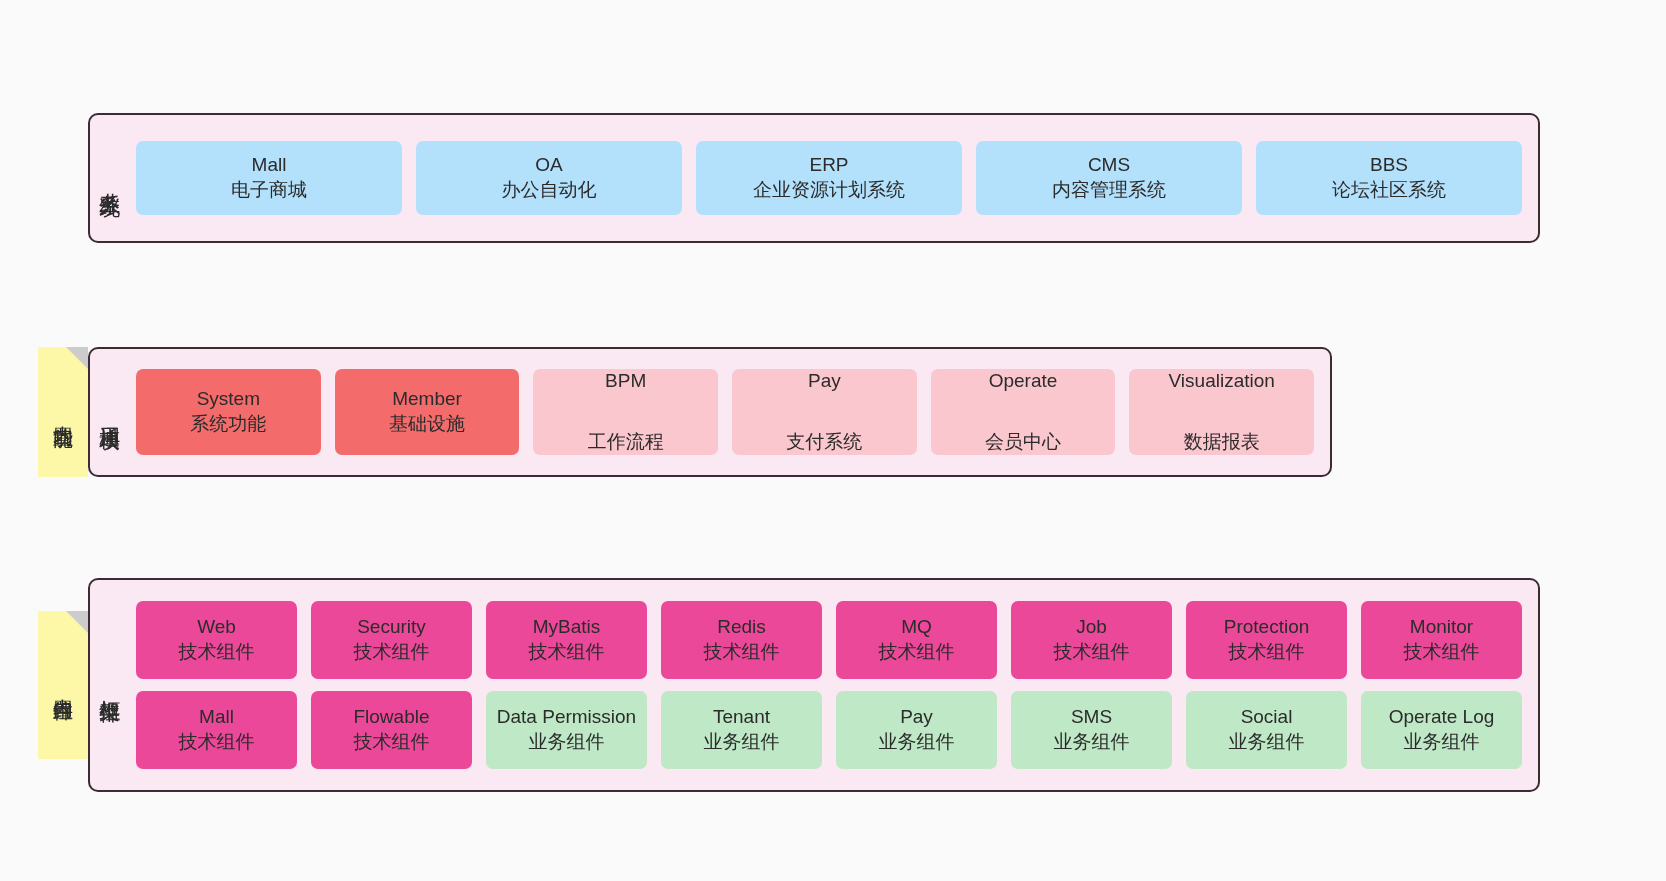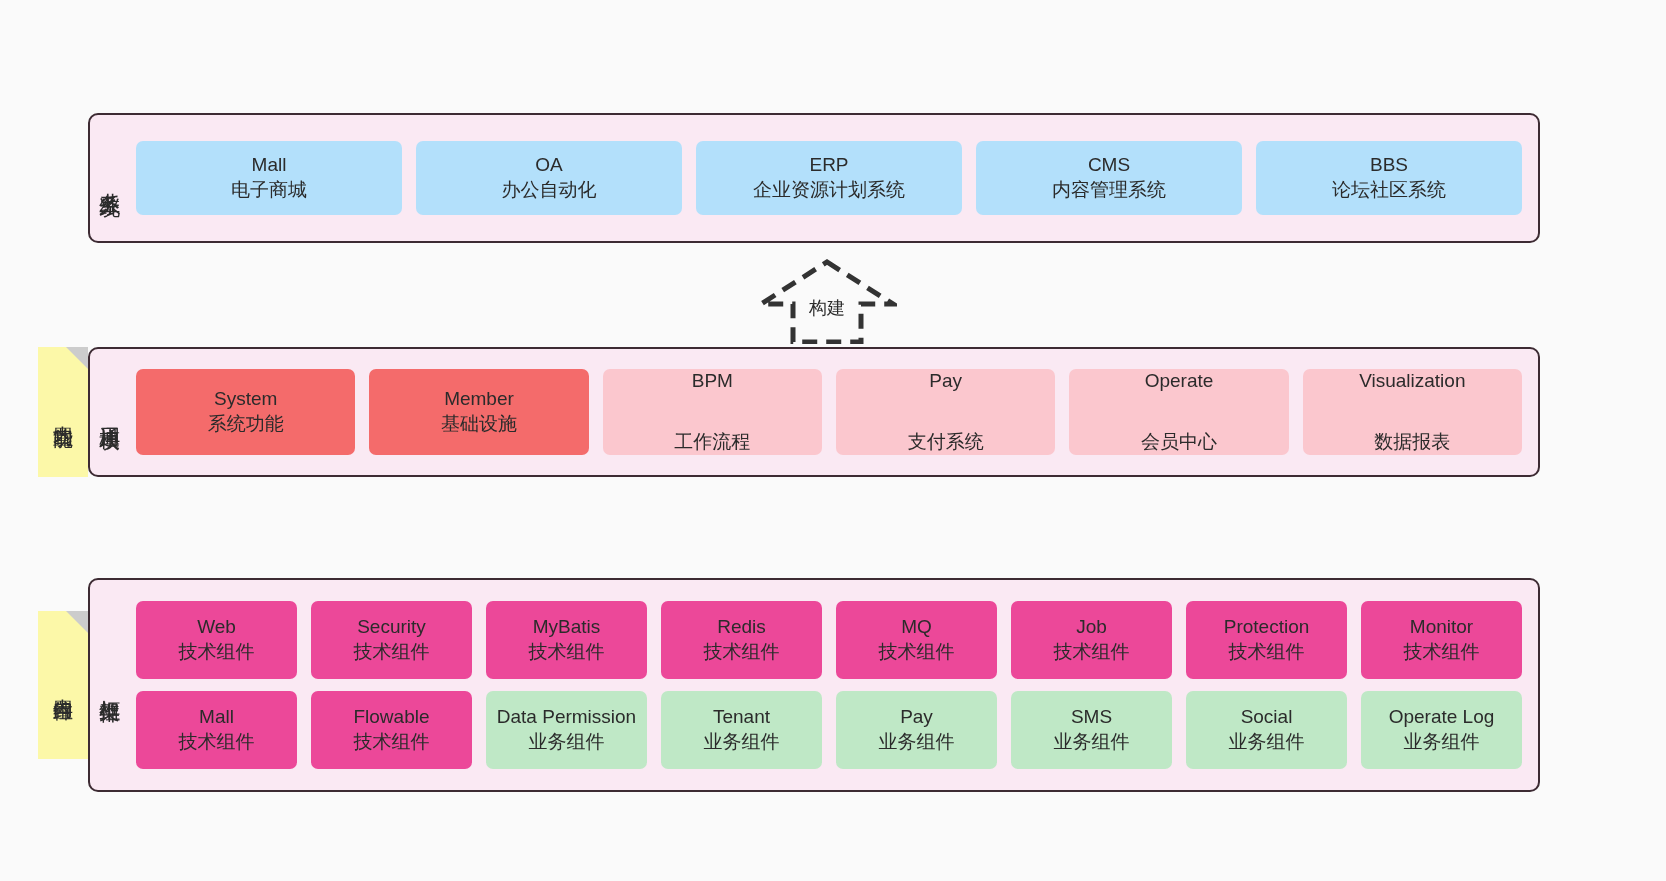--- a/index.html
+++ b/index.html
@@ -83,21 +83,21 @@
   .node .ln.wrap { white-space: normal; }
 
   .c-blue       { background: #b3e0fb; }
   .c-red        { background: #f46b6b; }
   .c-pink       { background: #fbc7ce; gap: 36px; }
   .c-green      { background: #ec4899; }
   .c-lightgreen { background: #bfe8c6; }
 
   
   #band-business { left: 88px;  top: 113px; width: 1452px; height: 130px; }
-  #band-common   { left: 88px;  top: 347px; width: 1452px; height: 130px; }
+  #band-common   { left: 88px;  top: 347px; width: 1244px; height: 130px; }
   #band-framework{ left: 88px;  top: 578px; width: 1452px; height: 214px; }
 
   #band-business  .node-row { height: 74px; }
   #band-common    .node-row { height: 86px; }
   #band-framework .node-row { height: 78px; }
 
   
   .sticky {
     position: absolute;
     background: #fcf8a8;
@@ -170,26 +170,20 @@
           <span class="ln">内容管理系统</span>
         </div>
         <div class="node c-blue">
           <span class="ln">BBS</span>
           <span class="ln">论坛社区系统</span>
         </div>
       </div>
     </div>
   </div>
 
-  <div class="connector" id="connector-build">
-    <svg width="140" height="86" viewBox="0 0 140 86">
-      <path d="M70 4 L136 46 L104 46 L104 84 L36 84 L36 46 L4 46 Z" fill="none" stroke="#333333" stroke-width="5" stroke-dasharray="15,9" stroke-linecap="butt" stroke-linejoin="miter"></path>
-    </svg>
-    <span class="conn-label">构建</span>
-  </div>
 
   <div class="sticky" id="sticky-common">
     <span class="fold"></span>
     <span>内置功能</span>
   </div>
   <div class="band" id="band-common">
     <div class="band-title">通用模块</div>
     <div class="band-body">
       <div class="node-row">
         <div class="node c-red">

